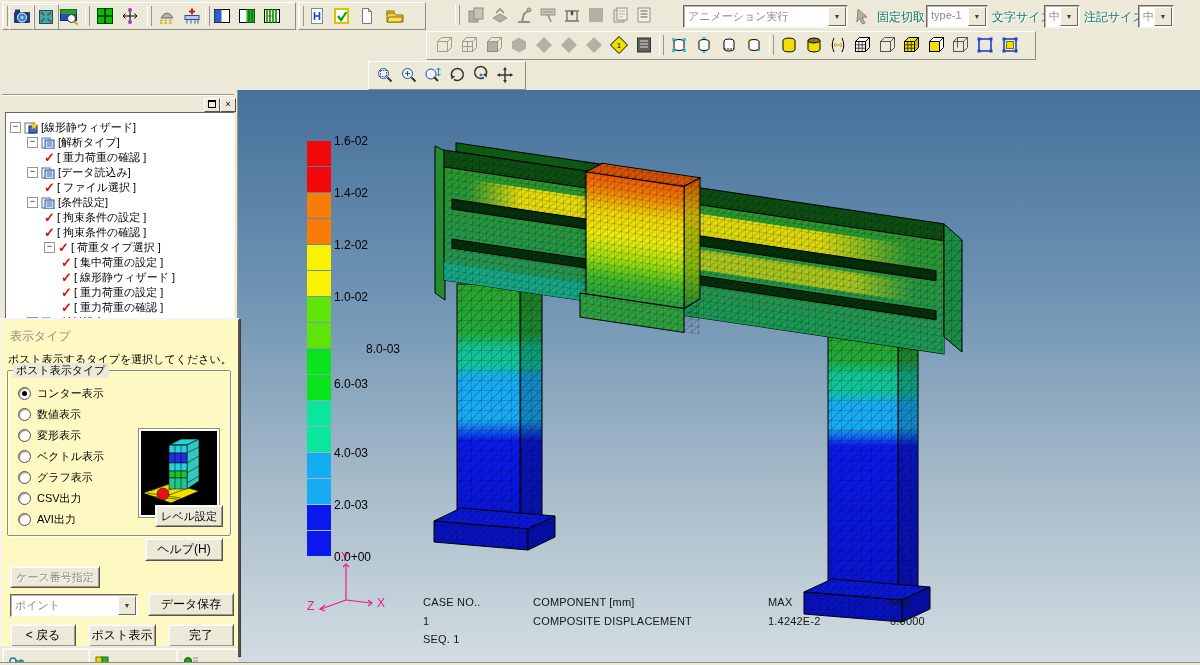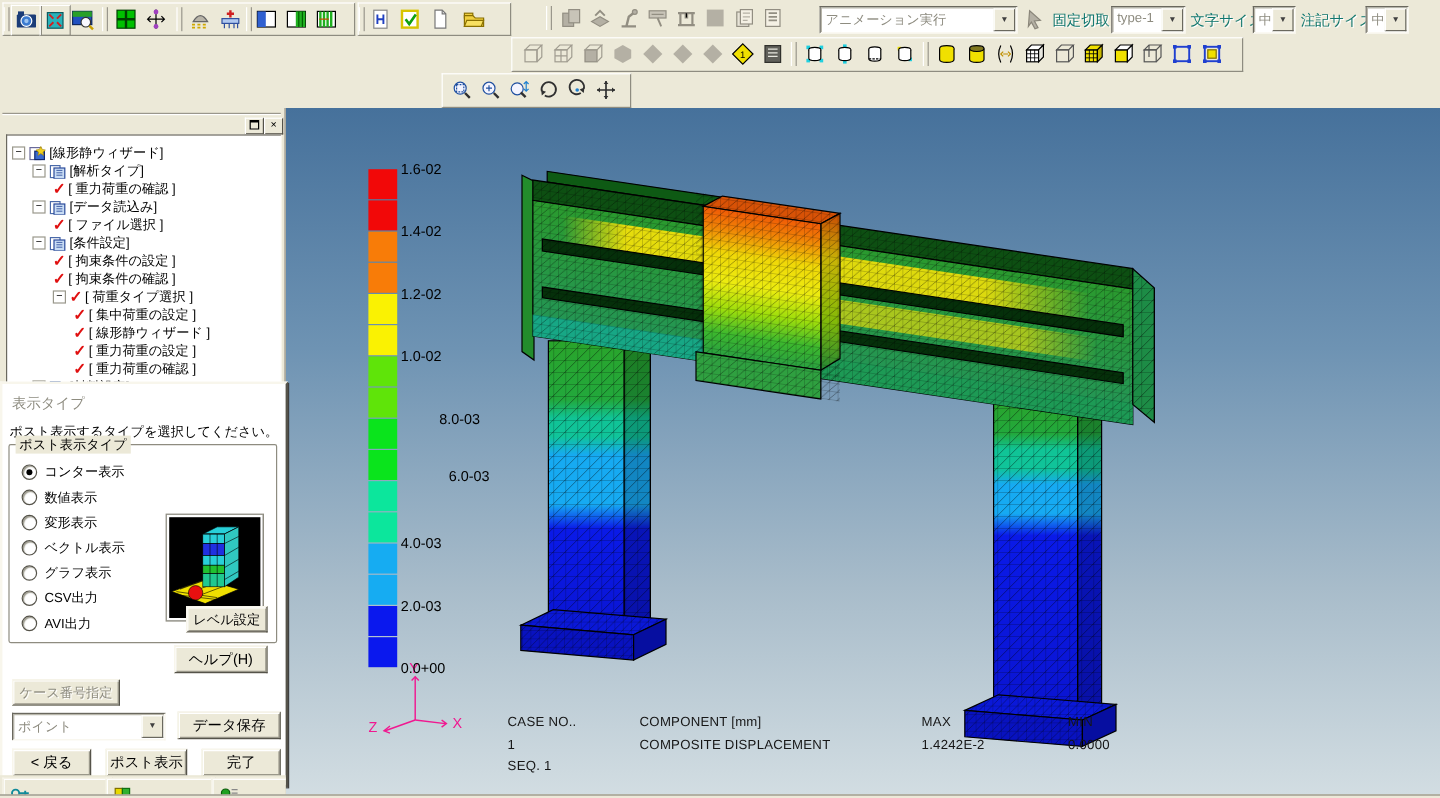--- a/index.html
+++ b/index.html
@@ -34,21 +34,21 @@
            border:1px solid;border-color:#6a685e #f8f6ec #f8f6ec #6a685e;overflow:hidden;padding-top:7px}
   .trow{height:15px;display:flex;align-items:center;font-size:11px;color:#000;white-space:nowrap}
   .expandbox{width:9px;height:9px;border:1px solid #9a988c;background:#fff;color:#000;
              font-size:9px;line-height:7px;text-align:center;margin-right:3px;flex:none}
   .chk{color:#e01010;font-weight:bold;font-size:13px;margin:0 2px 0 0;flex:none;line-height:12px}
   .tico{margin-right:3px;flex:none;display:inline-flex}
   .tlabel{white-space:nowrap}
   .winbtn{position:absolute;width:14px;height:12px;background:#ece9d8;font-size:9px;line-height:10px;
           text-align:center;color:#000;border:1px solid;border-color:#fff #55534a #55534a #fff}
   
-  .dialog{position:absolute;left:0;top:318px;width:236px;height:334px;background:#ffffff;
+  .dialog{position:absolute;left:0;top:318px;width:236px;height:334px;background:#fef9c3;
           border:2px solid;border-color:#f8f6ec #55534a #55534a #f8f6ec;box-shadow:1px 1px 0 #404040}
   .dtitle{position:absolute;left:8px;top:8px;font-size:12px;color:#8e8c80}
   .dinstr{position:absolute;left:6px;top:32px;font-size:11px;color:#000;white-space:nowrap}
   .groupbox{position:absolute;left:5px;top:50px;width:222px;height:164px;
             border:1px solid #8e8c80;box-shadow:inset 1px 1px 0 #fff,1px 1px 0 #fff;border-radius:2px}
   .glabel{position:absolute;top:-8px;left:5px;background:#ece9d8;padding:0 3px;font-size:11px;color:#000}
   .rrow{height:21px;display:flex;align-items:center;font-size:11px;color:#000}
   .radio{width:11px;height:11px;border-radius:50%;background:#fff;margin-right:6px;flex:none;
          border:1px solid #55534a;box-shadow:inset 1px 1px 1px #9a988a;position:relative}
   .radio.sel::after{content:"";position:absolute;left:3px;top:3px;width:5px;height:5px;border-radius:50%;background:#000}
@@ -634,21 +634,21 @@
       <div class="lblock" style="background: rgb(22, 172, 242);"></div>
       <div class="lblock" style="background: rgb(10, 24, 238);"></div>
       <div class="lblock" style="background: rgb(10, 24, 238);"></div>
     </div>
   <div id="legend-labels">
       <div class="llabel" style="top: -7px;">1.6-02</div>
       <div class="llabel" style="top: 45px;">1.4-02</div>
       <div class="llabel" style="top: 97px;">1.2-02</div>
       <div class="llabel" style="top: 149px;">1.0-02</div>
       <div class="llabel" style="top: 201px; margin-left: 32px;">8.0-03</div>
-      <div class="llabel" style="top: 249px; margin-left: 40px;">6.0-03</div>
+      <div class="llabel" style="top: 236px;">6.0-03</div>
       <div class="llabel" style="top: 305px;">4.0-03</div>
       <div class="llabel" style="top: 357px;">2.0-03</div>
       <div class="llabel" style="top: 409px;">0.0+00</div>
     </div>
 </div>
 
 <div class="stat" style="left:423px;top:593px">
   <div>CASE NO..</div>
   <div>1</div>
   <div>SEQ. 1</div>

